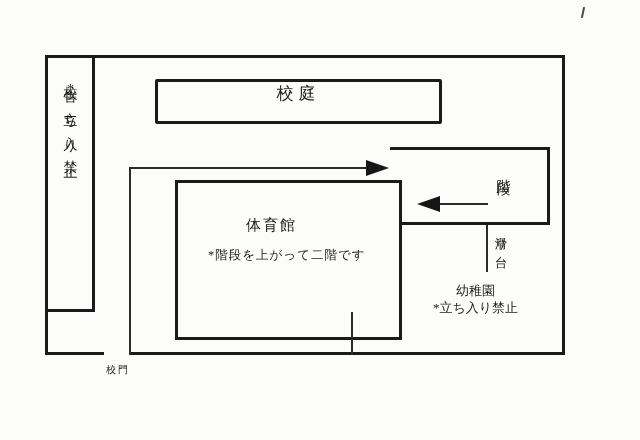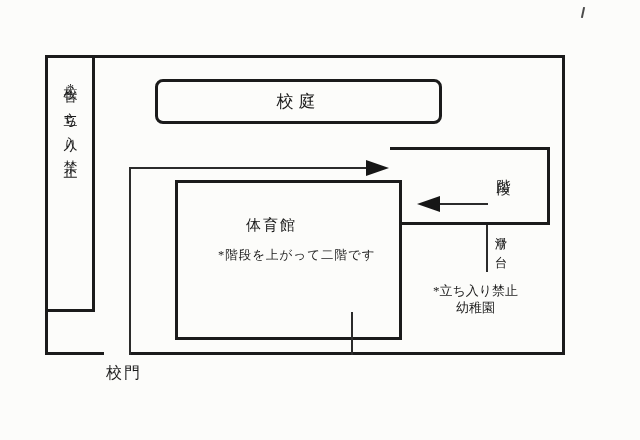--- a/index.html
+++ b/index.html
@@ -19,28 +19,28 @@
 
   
   .boundary { left:45px; top:55px; width:520px; height:300px; }
   .gate-gap { left:104px; top:351px; width:26px; height:6px; background:#fcfcfa; }
 
   
   .building { left:45px; top:55px; width:50px; height:257px; display:flex; justify-content:center; }
   .building-label { margin-top:16px; font-size:14px; letter-spacing:4px; }
 
   
-  .yard { left:155px; top:79px; width:287px; height:45px; border-radius:8px;
-          display:flex; align-items:center; justify-content:center; }
+  .yard { left:155px; top:79px; width:287px; height:45px; border-radius:2px;
+          display:flex; justify-content:center; }
   .yard-label { font-size:17px; letter-spacing:5px; }
 
   
   .gym { left:175px; top:180px; width:227px; height:160px; }
   .gym-label { left:68px; top:33px; font-size:15px; letter-spacing:2px; }
-  .gym-note  { left:30px; top:64px; font-size:12.5px; letter-spacing:1px;margin-left:10px; }
+  .gym-note  { left:30px; top:64px; font-size:12.5px; letter-spacing:1px; }
 
   
   .stairs-top    { left:390px; top:147px; width:160px; height:3px; }
   .stairs-right  { left:547px; top:147px; width:3px;  height:78px; }
   .stairs-bottom { left:402px; top:222px; width:148px; height:3px; }
   .stairs-label  { left:494px; top:168px; font-size:14px; letter-spacing:3px; }
 
   
   .slide-line  { left:486px; top:225px; width:2px; height:47px; }
   .slide-label { left:492px; top:227px; font-size:12.5px; letter-spacing:2px; }
@@ -55,21 +55,21 @@
   .enter-h  { left:440px; top:203px; width:48px; height:2px; }
   .fence-v  { left:351px; top:312px; width:2px; height:43px; }
   .arrow-right { left:366px; top:160px; width:0; height:0;
                  border-left:23px solid #161616;
                  border-top:8.5px solid transparent; border-bottom:8.5px solid transparent; }
   .arrow-left  { left:417px; top:196px; width:0; height:0;
                  border-right:23px solid #161616;
                  border-top:8.5px solid transparent; border-bottom:8.5px solid transparent; }
 
   
-  .gate-label { left:106px; top:363px; font-size:16px; letter-spacing:2px; }
+  .gate-label { left:106px; top:363px; font-size:10px; letter-spacing:2px; }
   .stray { left:582px; top:7px; width:2px; height:11px; background:#4a4a4a; transform:rotate(12deg); }
 </style>
 </head>
 <body>
 
 <div class="canvas">
 
   <div class="abs ink boundary"></div>
   <div class="abs gate-gap"></div>
 
@@ -88,22 +88,22 @@
 
   <div class="hline stairs-top"></div>
   <div class="hline stairs-right"></div>
   <div class="hline stairs-bottom"></div>
   <span class="abs vtext stairs-label">階段</span>
 
   <div class="hline thin slide-line"></div>
   <span class="abs vtext slide-label">滑り台</span>
 
   <div class="abs kinder">
+    <div>幼稚園</div>
     <div>*立ち入り禁止</div>
-    <div>幼稚園</div>
   </div>
 
   <div class="hline thin path-v"></div>
   <div class="hline thin path-h"></div>
   <div class="abs arrow-right"></div>
   <div class="hline thin enter-h"></div>
   <div class="abs arrow-left"></div>
   <div class="hline thin fence-v"></div>
 
   <span class="abs gate-label">校門</span>

